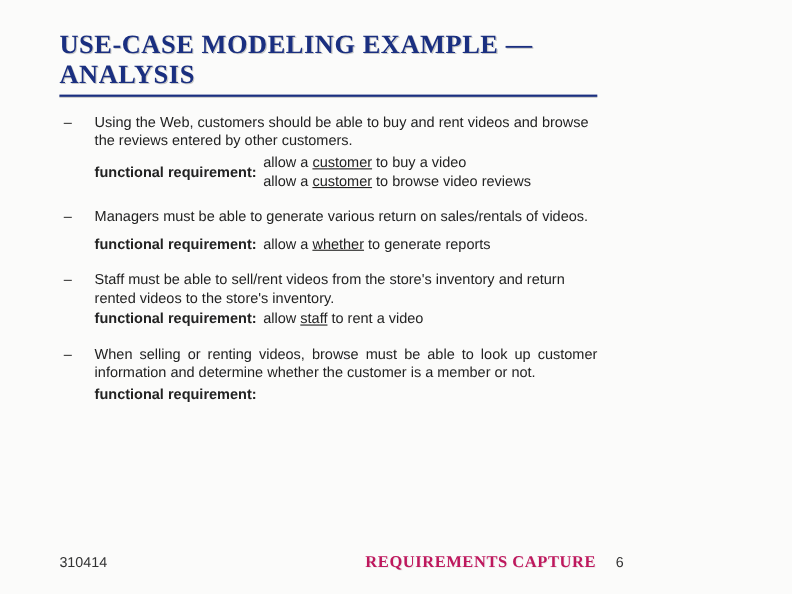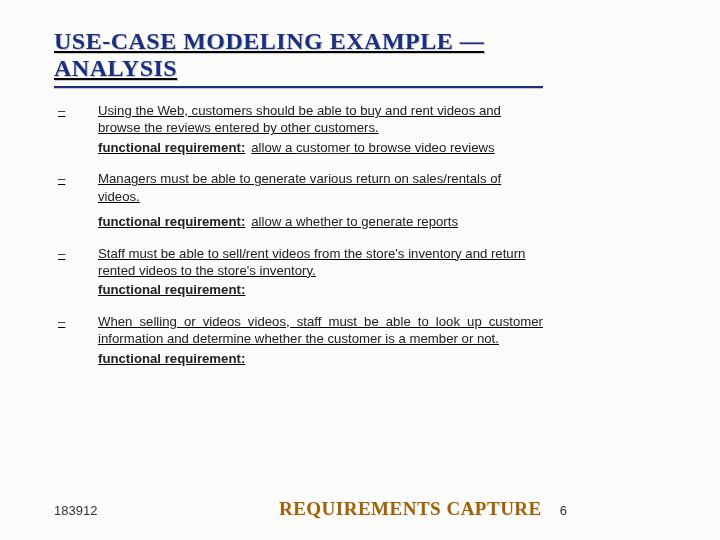--- a/index.html
+++ b/index.html
@@ -10,21 +10,20 @@
     background: #fbfbfa;
     font-family: Arial, Helvetica, sans-serif;
     overflow: hidden;
   }
   .slide {
     position: relative;
     width: 587px;
     height: 540px;
     box-sizing: border-box;
     padding: 28px 44px 11px 54px;
-    text-decoration: underline;
   }
   .title {
     font-family: "Times New Roman", Times, serif;
     font-weight: bold;
     font-size: 24px;
     color: #1a2f80;
     letter-spacing: 0.5px;
     margin: 0 0 4px 0;
   }
   .title .tshadow {
@@ -47,44 +46,44 @@
     margin-bottom: 14px;
   }
   .item.justify .para { text-align: justify; }
   .dash {
     width: 28px;
     flex: 0 0 28px;
     text-align: left;
     padding-left: 4px;
     color: #222;
   }
-  .content { flex: 1; margin-left: 12px; }
+  .content { flex: 1; }
   .para { margin: 0 0 2px 0; }
   .fr-row { display: flex; align-items: center; }
   .fr-label { font-weight: bold; padding-right: 6px; white-space: nowrap; }
   .fr-lines { }
   .fr-line { }
   .actor { text-decoration: underline; }
   .footer {
     position: absolute;
     bottom: 20px;
     left: 54px;
     right: 20px;
     display: flex;
     align-items: baseline;
     font-size: 13px;
   }
   .footer-left { color: #333; }
   .footer-right {
     margin-left: auto;
     font-family: "Times New Roman", Times, serif;
-    color: #a16207;
+    color: #be185d;
     font-weight: bold;
     letter-spacing: 0.5px;
-    font-size: 19px;
+    font-size: 15px;
     text-shadow: 1px 1px 0 #eee;
   }
   .pagenum {
     margin-left: 18px;
     color: #333;
     font-size: 13px;
   }
   .gap-after { margin-bottom: 8px; }
 </style>
 </head>
@@ -95,20 +94,21 @@
   <div class="rule"></div>
 
   <div class="body" id="body">
       <div class="item">
         <div class="dash">–</div>
         <div class="content">
           <p class="para">Using the Web, customers should be able to buy and rent videos and browse the reviews entered by other customers.</p>
           <div class="fr-row">
             <div class="fr-label">functional requirement:</div>
             <div class="fr-lines">
+              <div class="fr-line">allow a <span class="actor">customer</span> to buy a video</div>
               <div class="fr-line">allow a <span class="actor">customer</span> to browse video reviews</div>
             </div>
           </div>
         </div>
       </div>
       <div class="item">
         <div class="dash">–</div>
         <div class="content">
           <p class="para gap-after">Managers must be able to generate various return on sales/rentals of videos.</p>
           <div class="fr-row">
@@ -119,33 +119,34 @@
           </div>
         </div>
       </div>
       <div class="item">
         <div class="dash">–</div>
         <div class="content">
           <p class="para">Staff must be able to sell/rent videos from the store's inventory and return rented videos to the store's inventory.</p>
           <div class="fr-row">
             <div class="fr-label">functional requirement:</div>
             <div class="fr-lines">
+              <div class="fr-line">allow <span class="actor">staff</span> to rent a video</div>
             </div>
           </div>
         </div>
       </div>
       <div class="item justify">
         <div class="dash">–</div>
         <div class="content">
-          <p class="para">When selling or videos videos, staff must be able to look up customer information and determine whether the customer is a member or not.</p>
+          <p class="para">When selling or renting videos, browse must be able to look up customer information and determine whether the customer is a member or not.</p>
           <div class="fr-row">
             <div class="fr-label">functional requirement:</div>
           </div>
         </div>
       </div>
     </div>
 
   <div class="footer">
-    <span class="footer-left">183912</span>
+    <span class="footer-left">310414</span>
     <span class="footer-right">REQUIREMENTS CAPTURE</span>
     <span class="pagenum">6</span>
   </div>
 </div>
 
 </body></html>

